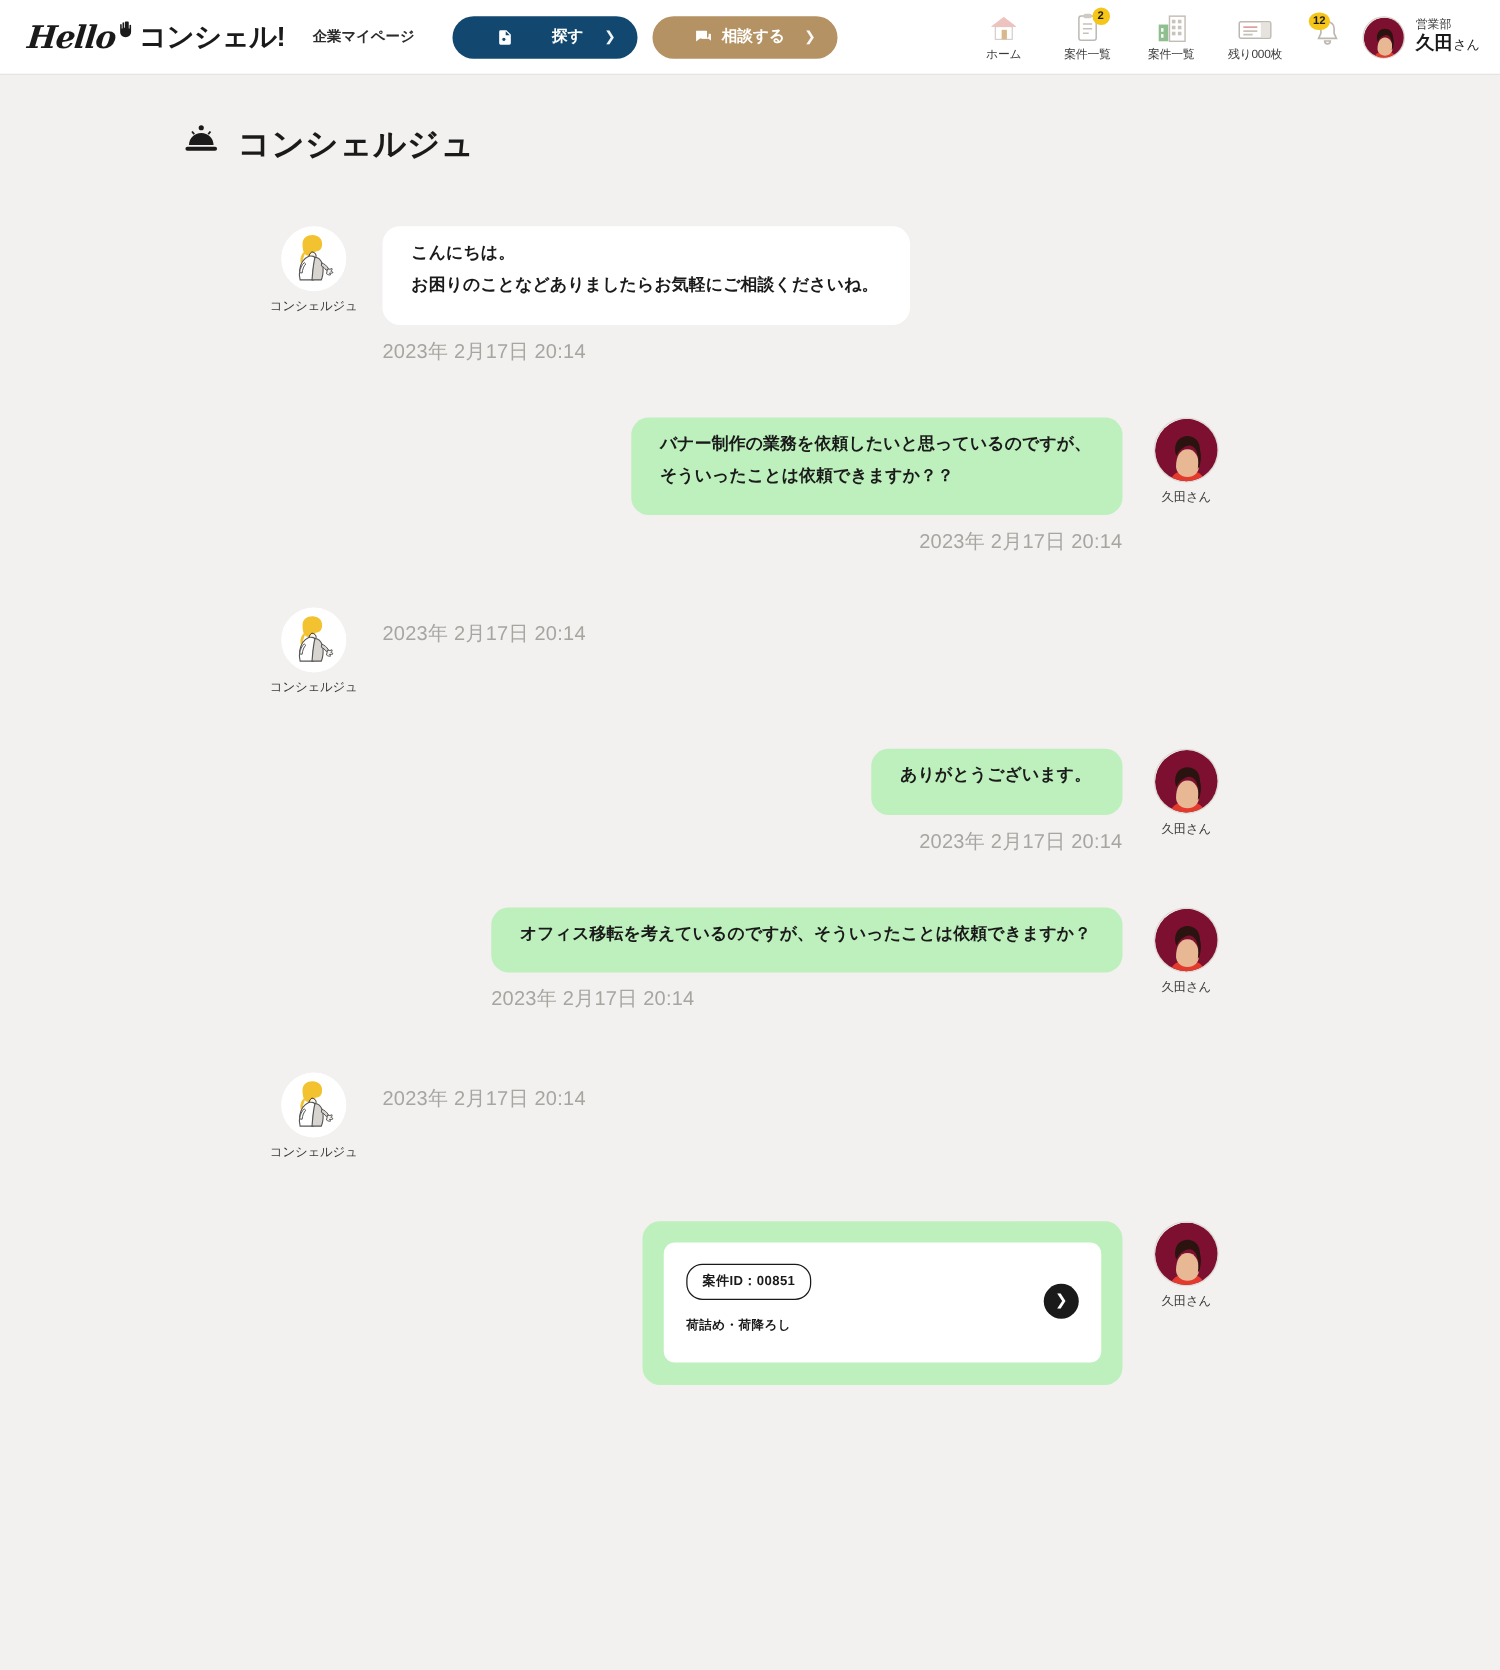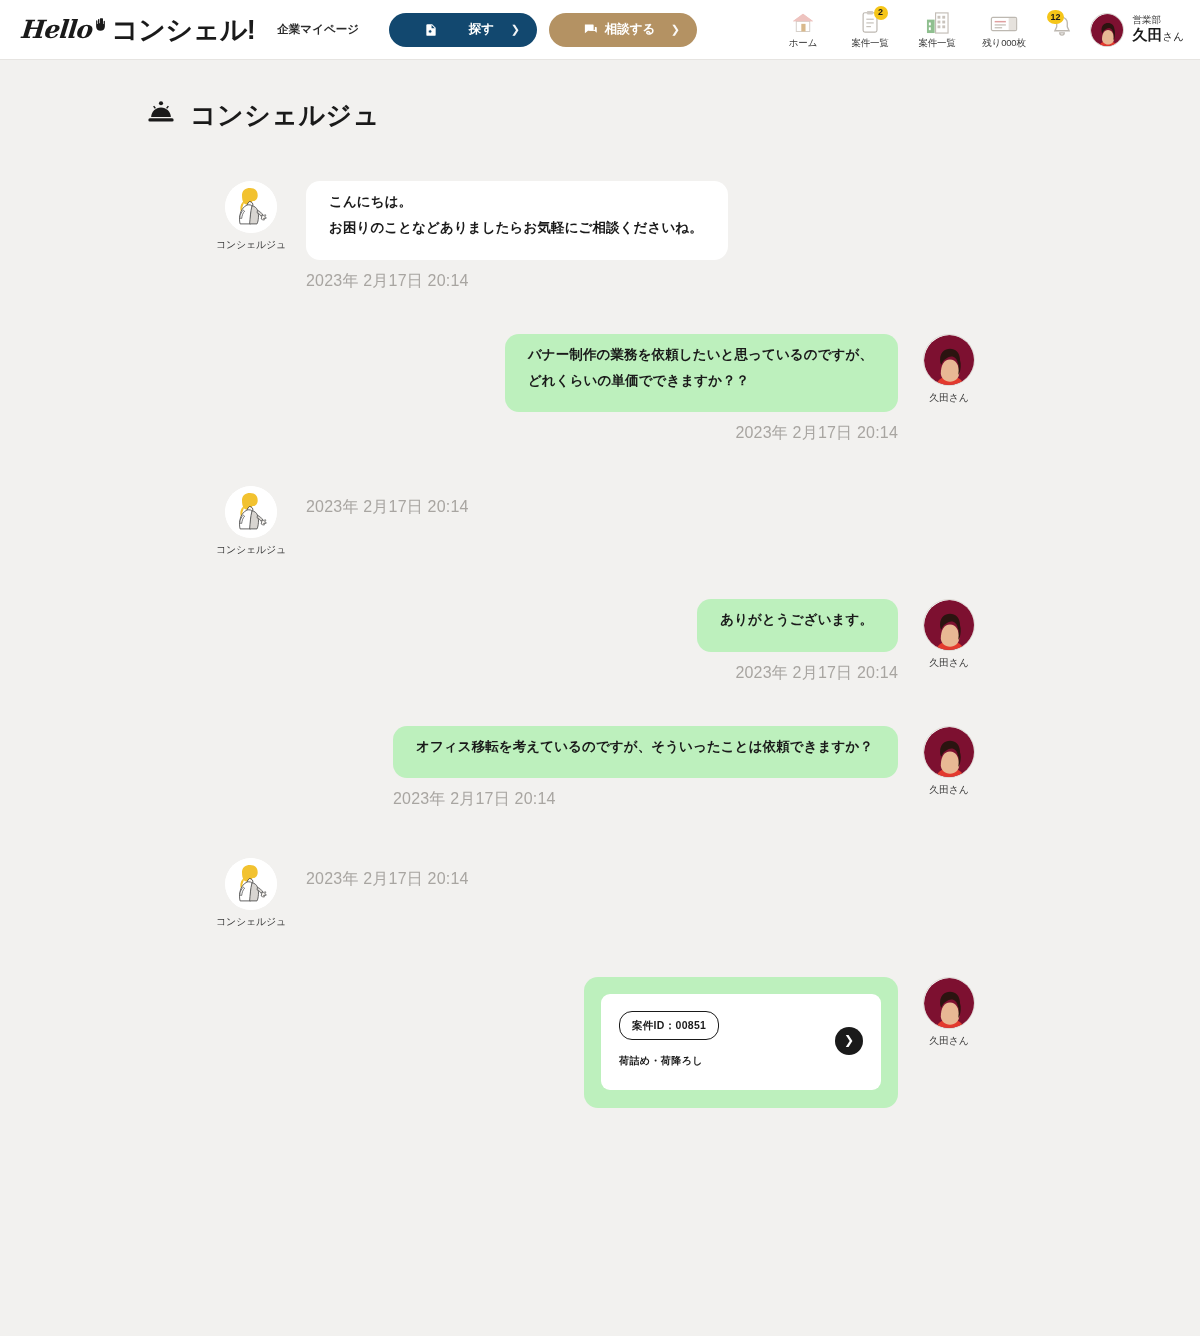--- a/index.html
+++ b/index.html
@@ -43,21 +43,21 @@
     letter-spacing: -1px;
     color: #1a1a1a;
     transform: skewX(-6deg);
   }
   .logo-hand {
     font-size: 15px;
     margin: -8px 1px 0 -1px;
     color: #1a1a1a;
   }
   .logo-jp {
-    font-size: 27px;
+    font-size: 22px;
     font-weight: 700;
     color: #1a1a1a;
     letter-spacing: -0.5px;
   }
 
   .mypage-label {
     font-size: 11.5px;
     font-weight: 700;
     color: #2b2b2b;
     margin-left: 22px;
@@ -253,21 +253,21 @@
     font-size: 16px;
     color: #a8a5a1;
     margin-top: 11px;
     letter-spacing: 0.2px;
   }
   .timestamp.right { text-align: right; }
 
   
   .bubble.card-bubble { padding: 17px 17px 18px 17px; }
   .case-card {
-    width: 280px;
+    width: 350px;
     background: #fff;
     border-radius: 9px;
     padding: 17px 18px 19px 18px;
     display: flex;
     align-items: center;
     justify-content: space-between;
     gap: 14px;
     cursor: pointer;
   }
   .case-left { display: flex; flex-direction: column; gap: 11px; }
@@ -477,21 +477,21 @@
       </div>
     </div>
 
     <div class="gap-sm"></div>
 
     <div class="msg-row user">
       <div class="msg-block">
         <div class="bubble-col right">
           <div class="bubble user">
             <p>バナー制作の業務を依頼したいと思っているのですが、
-どれくらいの単価でできますか？？</p>
+そういったことは依頼できますか？？</p>
           </div>
           <div class="timestamp right">2023年 2月17日 20:14</div>
         </div>
         <div class="avatar-col user-col">
           <div class="avatar-img photo">
             <svg width="52" height="52" viewBox="0 0 34 34">
               <circle cx="17" cy="17" r="17" fill="#7d1030"></circle>
               <path d="M17 27c6 0 9 3 9 7H8c0-4 3-7 9-7z" fill="#e33a2e"></path>
               <path d="M11 25c0-5 2-9 6-9s6 4 6 9c0 3-2.6 5.5-6 5.5S11 28 11 25z" fill="#e8b894"></path>
               <path d="M10.5 16c0-4.5 3-7 6.5-7s6.5 2.5 6.5 7c0 2-.6 3-1.2 3.4-.3-3-1.6-4.6-3.2-5.2-1.8-.7-3.6.4-5.3 1.6-1.2.9-2 2.1-2.3 3.6-.6-.5-1-1.4-1-3.4z" fill="#2b1410"></path>

